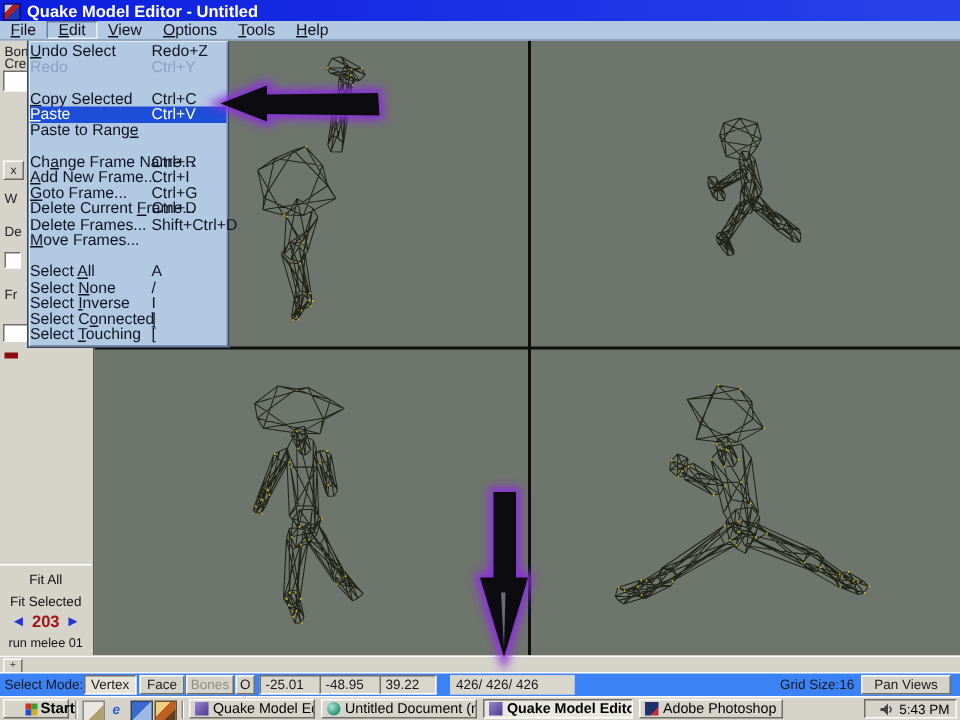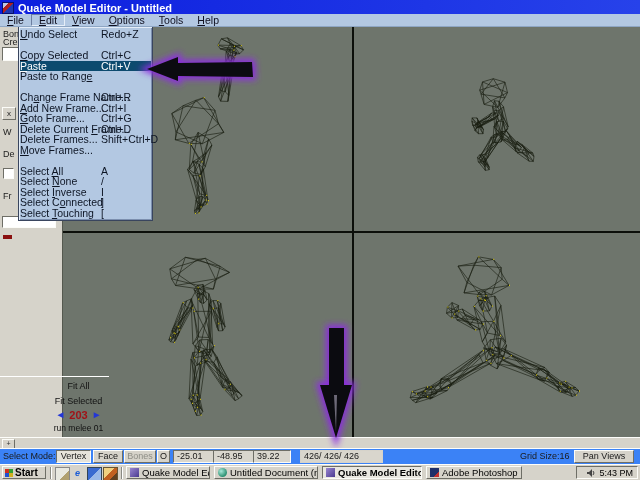--- a/index.html
+++ b/index.html
@@ -16,39 +16,39 @@
   .mb-item{padding:0 7px;height:12px;line-height:12px;}
   .mb-item.pressed{border:1px solid;border-color:#6d7fa0 #e6eef8 #e6eef8 #6d7fa0;line-height:10px;height:10px;}
   
   #sidebar{position:absolute;left:0;top:26px;width:62px;height:411px;background:#d6d3ca;
     border-right:1px solid #55594f;z-index:2;font-size:9px;color:#222;text-decoration:underline;}
   .frag{position:absolute;left:3px;white-space:nowrap;}
   .sb-box{position:absolute;background:#fff;border:1px solid;border-color:#6e6e66 #fcfcf8 #fcfcf8 #6e6e66;}
   .sb-btn{position:absolute;background:#d6d3ca;border:1px solid;border-color:#fcfcf8 #6e6e66 #6e6e66 #fcfcf8;
     font-size:8px;text-align:center;color:#222;}
   #fitpanel{position:absolute;left:0;top:350px;width:61px;height:61px;border-top:1px solid #fff;
-    text-align:center;font-size:9px;color:#111;padding-left:48px;}
+    text-align:center;font-size:9px;color:#111;}
   .fitbtn{height:12px;line-height:12px;margin-top:3px;}
   #framenav{display:flex;justify-content:center;align-items:center;gap:4px;height:14px;margin-top:1px;}
   .navarrow{color:#2336d6;font-size:10px;line-height:10px;}
   #framenum{color:#a01318;font-weight:bold;font-size:11px;}
   #framename{font-size:8.5px;margin-top:1px;}
   #redfrag{position:absolute;left:3px;top:209px;width:9px;height:4px;background:#8a1010;}
   
   #vpbg{position:absolute;left:62px;top:26px;width:578px;height:411px;background:#6e756c;
     border-top:1px solid #4a4f46;z-index:0;}
   #wires{position:absolute;left:0;top:0;z-index:1;pointer-events:none;}
   .vdiv{position:absolute;background:#0c0f0a;z-index:1;}
   
   #editmenu{position:absolute;left:18px;top:26px;width:135px;z-index:10;background:#b3c8e2;
     border:1px solid #39455e;box-shadow:inset 1px 1px 0 #e4edf8,inset -1px -1px 0 #7c8fae;
     padding:2px 1px;box-sizing:border-box;font-size:10.5px;color:#0d1524;}
   .mi{position:relative;height:10.5px;line-height:10.5px;white-space:nowrap;}
   .mi .sc{position:absolute;left:81px;top:0;}
-  .mi.highlighted{background:#0c4a6e;color:#fff;}
+  .mi.highlighted{background:#1d4ed8;color:#fff;}
   .mi.disabled{color:rgba(80,100,140,0.38);}
   
   #splitter{position:absolute;left:0;top:437px;width:640px;height:11px;background:#d6d3ca;
     border-top:1px solid #fdfdfa;z-index:5;}
   #splitbtn{position:absolute;left:2px;top:1px;width:11px;height:8px;background:#d6d3ca;
     border:1px solid;border-color:#fcfcf8 #6e6e66 #6e6e66 #fcfcf8;font-size:7px;line-height:7px;text-align:center;color:#333;}
   
   #statusbar{position:absolute;left:0;top:448px;width:640px;height:16px;background:#3b82f6;
     border-top:1px solid #fdfdfa;z-index:30;font-size:9px;color:#1a1a1a;}
   .st{position:absolute;top:2px;height:11px;line-height:11px;}
@@ -56,21 +56,21 @@
     border:1px solid;border-color:#fcfcf8 #6e6e66 #6e6e66 #fcfcf8;box-sizing:content-box;}
   .stbtn.pressed{border-color:#6e6e66 #fcfcf8 #fcfcf8 #6e6e66;background:#e6e3da;}
   .stbtn.disabled{color:#8e8e86;}
   .stfield{position:absolute;top:1px;height:11px;line-height:11px;padding-left:3px;background:#d9d6cd;
     border:1px solid;border-color:#6e6e66 #fcfcf8 #fcfcf8 #6e6e66;box-sizing:content-box;}
   
   #taskbar{position:absolute;left:0;top:464px;width:640px;height:16px;background:#d6d3ca;
     border-top:1px solid #fdfdfa;z-index:30;font-size:10px;color:#000;}
   #startbtn{position:absolute;left:2px;top:1px;width:44px;height:13px;background:#d6d3ca;
     border:1px solid;border-color:#fcfcf8 #6e6e66 #6e6e66 #fcfcf8;display:flex;align-items:center;gap:2px;
-    font-weight:bold;font-size:10px;padding-left:2px;box-sizing:border-box;}
+    font-weight:bold;font-size:10px;padding-left:14px;box-sizing:border-box;}
   #winflag{width:8px;height:8px;display:grid;grid-template-columns:4px 4px;grid-template-rows:4px 4px;}
   #winflag i{display:block;}
   .ql{position:absolute;top:2px;width:13px;height:12px;font-size:9px;line-height:12px;text-align:center;}
   .tsep{position:absolute;top:2px;width:1px;height:12px;background:#8a8a82;border-right:1px solid #fff;}
   .taskbtn{position:absolute;top:1px;height:13px;background:#d6d3ca;border:1px solid;
     border-color:#fcfcf8 #6e6e66 #6e6e66 #fcfcf8;display:flex;align-items:center;gap:3px;
     padding:0 3px;box-sizing:border-box;overflow:hidden;white-space:nowrap;font-size:9.5px;}
   .taskbtn.active{border-color:#6e6e66 #fcfcf8 #fcfcf8 #6e6e66;background:#e9e7e0;font-weight:bold;}
   .tbicon{width:9px;height:9px;flex:0 0 9px;}
   #tray{position:absolute;right:2px;top:1px;width:62px;height:13px;border:1px solid;
@@ -151,20 +151,24 @@
     </div>
   </div>
 
   <div id="editmenu">
 
       <div class="mi">
         <span class="lbl"><u>U</u>ndo Select</span>
         <span class="sc">Redo+Z</span>
       </div>
 
+      <div class="mi disabled">
+        <span class="lbl">Redo</span>
+        <span class="sc">Ctrl+Y</span>
+      </div>
 
       <div class="mi separator">
         <span class="lbl"></span>
         <span class="sc"></span>
       </div>
 
       <div class="mi">
         <span class="lbl"><u>C</u>opy Selected</span>
         <span class="sc">Ctrl+C</span>
       </div>

